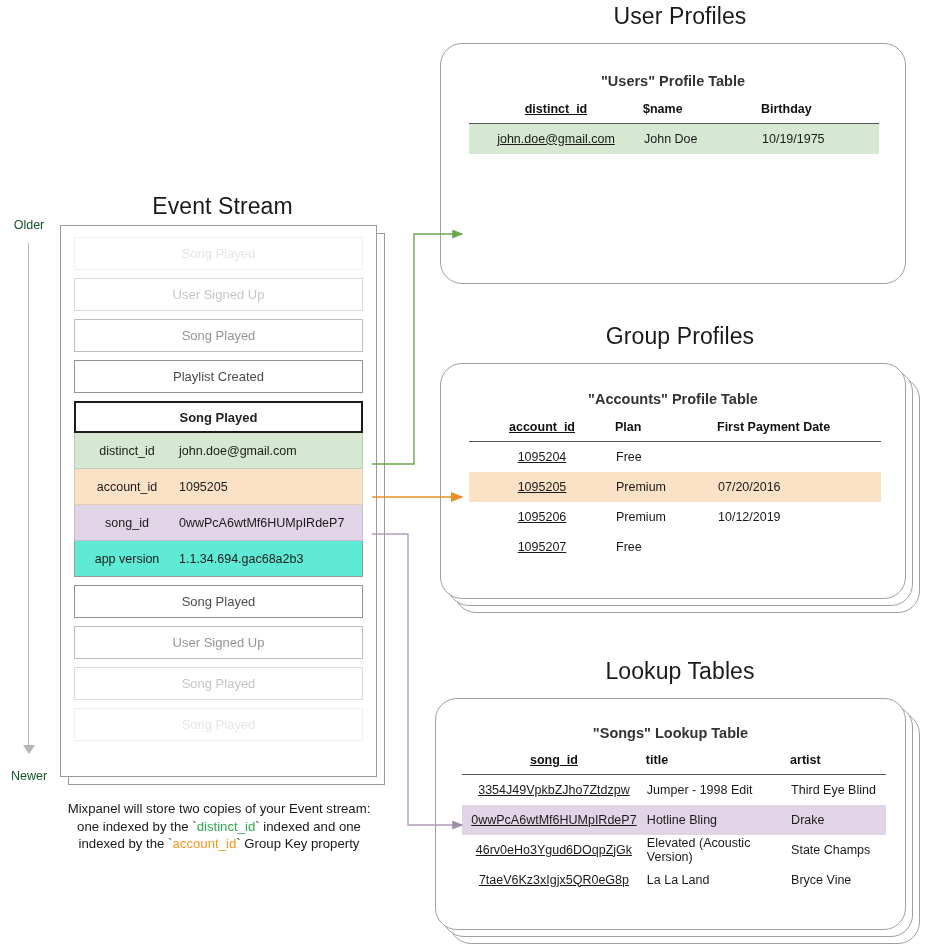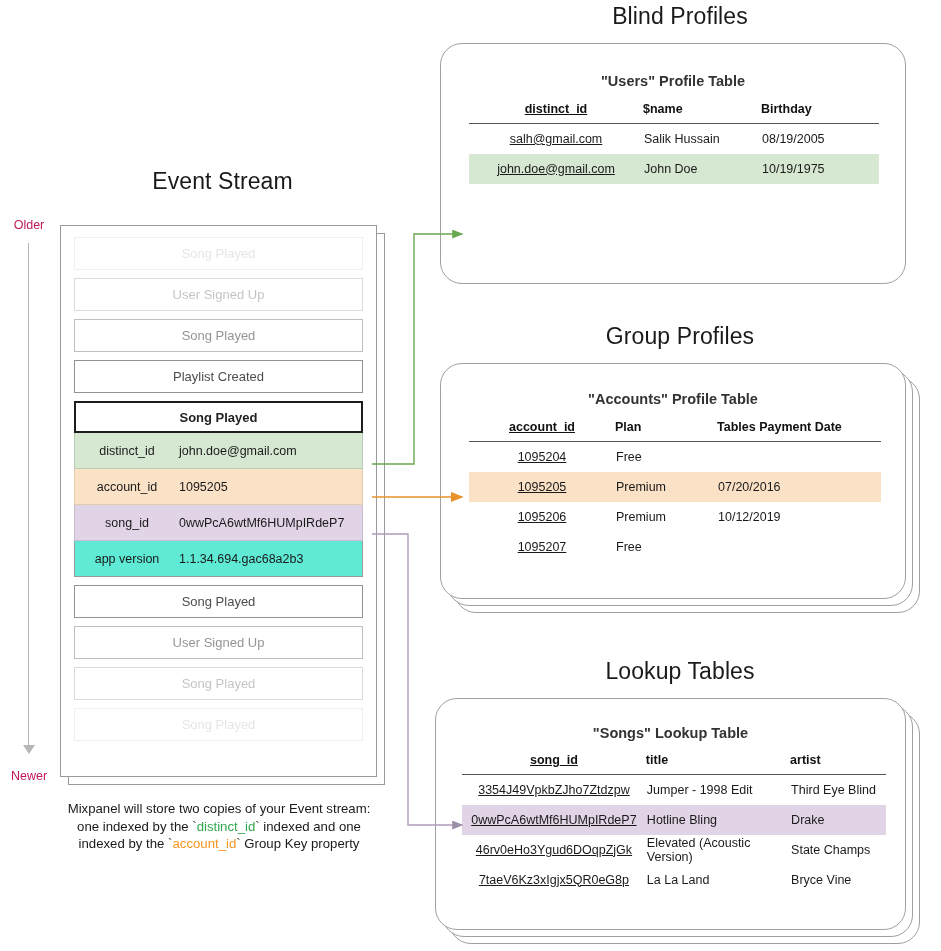--- a/index.html
+++ b/index.html
@@ -21,21 +21,21 @@
     color: #1a1a1a;
     text-align: center;
     white-space: nowrap;
     letter-spacing: 0.1px;
   }
 
   
   #time-axis { position: absolute; left: 0; top: 218px; width: 58px; height: 565px; }
   #time-axis .axis-label {
     position: absolute; left: 0; width: 58px; text-align: center;
-    font-size: 12.5px; color: #be185d;
+    font-size: 12.5px; color: #14532d;
   }
   #time-axis .axis-label.older { top: 0; }
   #time-axis .axis-label.newer { bottom: 0; margin-top: 18px; }
   #time-axis .axis-line {
     position: absolute; left: 28px; top: 25px; width: 1px; height: 510px;
     background: #b6b6b6;
   }
   #time-axis .axis-head {
     position: absolute; left: 23px; top: 527px;
     width: 0; height: 0;
@@ -151,21 +151,21 @@
   <path d="M372,534 L408,534 L408,825 L462,825" fill="none" stroke="#b09cbb" stroke-width="1.4" marker-end="url(#arrow-purple)"></path>
 </svg>
 
 <div id="time-axis">
   <div class="axis-label older">Older</div>
   <div class="axis-line"></div>
   <div class="axis-head"></div>
   <div class="axis-label newer">Newer</div>
 </div>
 
-<div class="section-title" style="left:60px; top:168px; width:325px;">Event Stream</div>
+<div class="section-title" style="left:60px; top:193px; width:325px;">Event Stream</div>
 
 <div id="event-stream-wrap">
   <div class="stream-shadow-card"></div>
   <div class="stream-card">
 
     <div class="event-chip fade-4">
       <span>Song Played</span>
     </div>
     <div class="event-chip fade-3">
       <span>User Signed Up</span>
@@ -215,39 +215,34 @@
 <div id="stream-caption">
   <div>Mixpanel will store two copies of your Event stream:</div>
   <div>
     <span>one indexed by the </span><span class="tick">`</span><span class="green-code">distinct_id</span><span class="tick">`</span><span> indexed and one</span>
   </div>
   <div>
     <span>indexed by the </span><span class="tick">`</span><span class="orange-code">account_id</span><span class="tick">`</span><span> Group Key property</span>
   </div>
 </div>
 
-<div class="section-title" style="left:440px; top:3px; width:480px;">Blind Profiles</div>
+<div class="section-title" style="left:440px; top:3px; width:480px;">User Profiles</div>
 
 <div class="panel" style="left:440px; top:43px; width:466px; height:241px;">
   <div class="panel-card" style="width:466px; height:241px;">
     <div class="panel-title" style="top:29px;">"Users" Profile Table</div>
     <table class="dtable" style="left:28px; top:58px; width:410px;">
       <thead>
         <tr>
           <th class="c-id" style="width:174px;">distinct_id</th>
           <th class="c-left" style="width:118px;">$name</th>
           <th class="c-left" style="width:118px;margin-top:24px;">Birthday</th>
         </tr>
       </thead>
       <tbody>
-        <tr>
-          <td class="c-id">salh@gmail.com</td>
-          <td class="c-left">Salik Hussain</td>
-          <td class="c-left">08/19/2005</td>
-        </tr>
         <tr class="hl-green">
           <td class="c-id">john.doe@gmail.com</td>
           <td class="c-left">John Doe</td>
           <td class="c-left">10/19/1975</td>
         </tr>
       </tbody>
     </table>
   </div>
 </div>
 
@@ -256,21 +251,21 @@
 <div class="panel" style="left:440px; top:363px; width:480px; height:250px;">
   <div class="panel-stack s2" style="left:14px; top:14px; width:466px; height:236px;"></div>
   <div class="panel-stack s1" style="left:7px; top:7px; width:466px; height:236px;"></div>
   <div class="panel-card" style="width:466px; height:236px;">
     <div class="panel-title" style="top:27px;">"Accounts" Profile Table</div>
     <table class="dtable" style="left:28px; top:56px; width:412px;">
       <thead>
         <tr>
           <th class="c-id" style="width:146px;">account_id</th>
           <th class="c-left" style="width:102px;">Plan</th>
-          <th class="c-left" style="width:164px;">Tables Payment Date</th>
+          <th class="c-left" style="width:164px;">First Payment Date</th>
         </tr>
       </thead>
       <tbody>
         <tr>
           <td class="c-id">1095204</td>
           <td class="c-left">Free</td>
           <td class="c-left"></td>
         </tr>
         <tr class="hl-orange">
           <td class="c-id">1095205</td>

